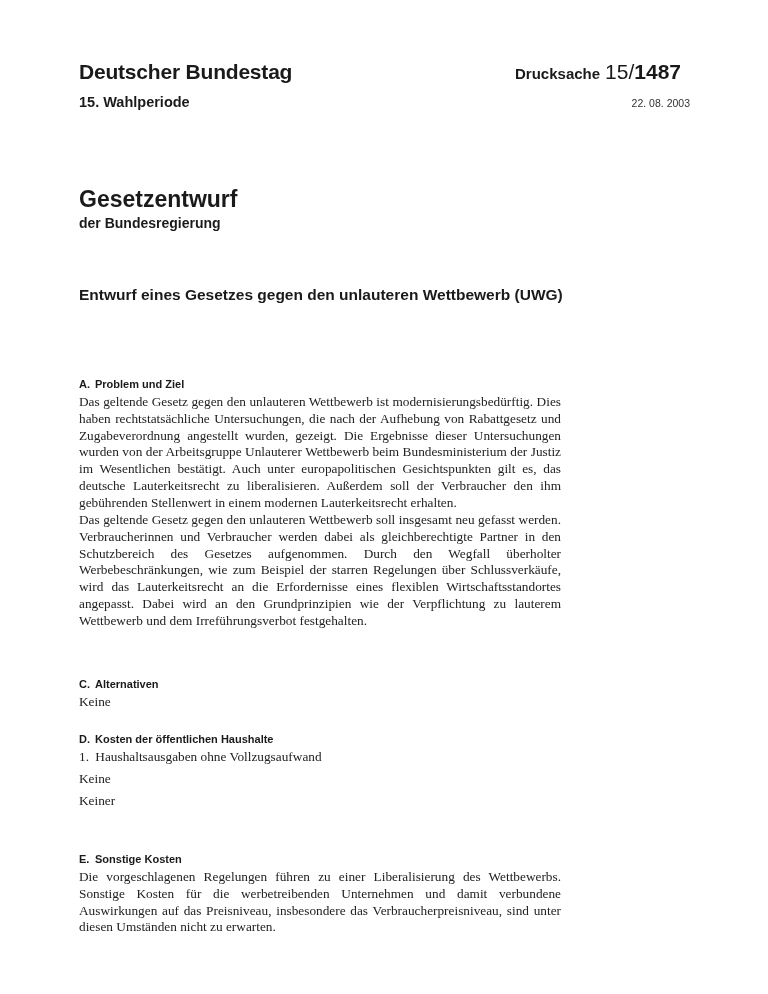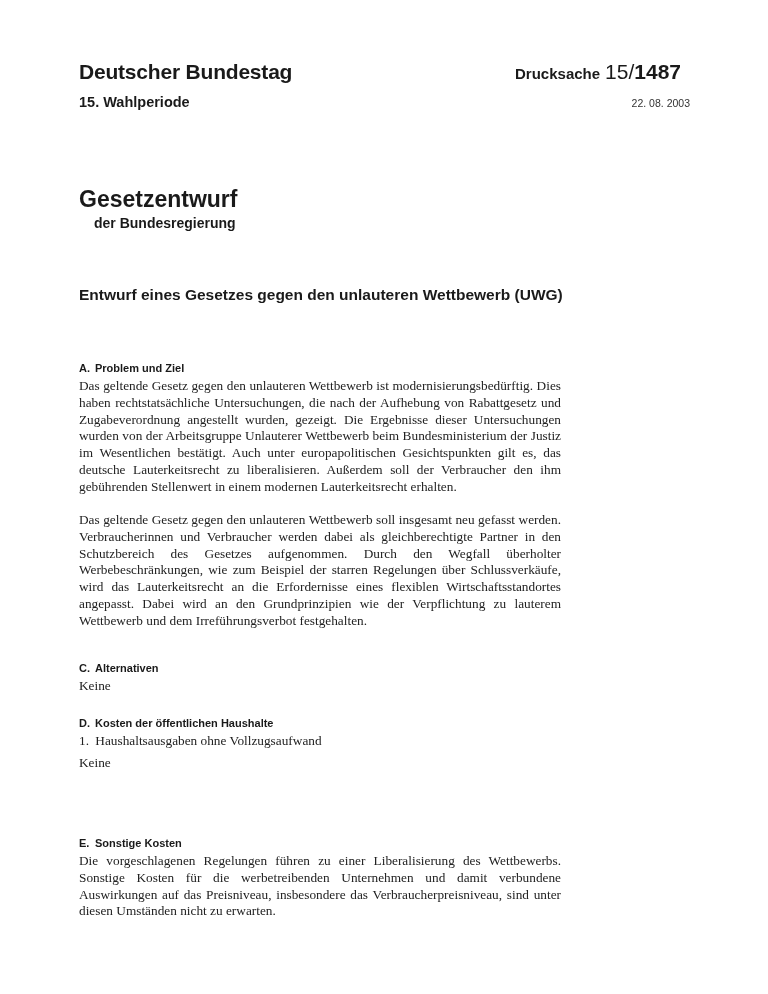--- a/index.html
+++ b/index.html
@@ -12,26 +12,26 @@
     #org-name { left: 79px; top: 60px; font-size: 21px; font-weight: bold; letter-spacing: -0.2px; }
     #period { left: 79px; top: 94px; font-size: 14.5px; font-weight: bold; text-align: center; }
 
     #druck { right: 87px; top: 60px; white-space: nowrap; }
     #druck .lbl { font-size: 15px; font-weight: bold; }
     #druck .num-a { font-size: 21px; font-weight: normal; margin-left: 5px; }
     #druck .num-b { font-size: 21px; font-weight: bold; }
     #date { right: 78px; top: 97px; font-size: 10.5px; color: #333; }
 
     #doc-type { left: 79px; top: 186px; font-size: 23px; font-weight: bold; }
-    #doc-origin { left: 94px; top: 215px; font-size: 14px; font-weight: bold; }
+    #doc-origin { left: 79px; top: 215px; font-size: 14px; font-weight: bold; }
 
     #doc-title { left: 79px; top: 286px; font-size: 15.5px; font-weight: bold; }
 
     .section { position: absolute; left: 79px; width: 482px; }
-    .sec-head { font-family: "Liberation Sans", sans-serif; font-weight: bold; font-size: 11px; margin-bottom: 4px; white-space: nowrap; }
+    .sec-head { font-family: "Liberation Sans", sans-serif; font-weight: bold; font-size: 11px; margin-bottom: 4px; white-space: nowrap; margin-top: 16px; }
     .sec-head .letter { display: inline-block; width: 16px; }
     .body-text { font-family: "Liberation Serif", serif; font-size: 13.3px; line-height: 16.8px; text-align: justify; color: #222; hyphens: manual; }
     .plain { font-family: "Liberation Serif", serif; font-size: 13.3px; line-height: 16.8px; color: #222; }
     .sub-item { font-family: "Liberation Serif", serif; font-size: 13.3px; line-height: 16.8px; color: #222; margin-bottom: 5px; }
     .sub-item .n { display: inline-block; width: 13px; }
 
     #sec-a { top: 362px; }
     #sec-b { top: 512px; }
     #sec-c { top: 662px; }
     #sec-d { top: 717px; }
@@ -72,20 +72,21 @@
 </div>
 
 <div id="sec-d" class="section">
   <div class="sec-head">
     <span class="letter">D.</span><span>Kosten der öffentlichen Haushalte</span>
   </div>
   <div class="sub-item">
     <span class="n">1.</span>&nbsp;<span>Haushaltsausgaben ohne Vollzugsaufwand</span>
   </div>
   <div class="sub-item">Keine</div>
+  <div class="sub-item">Keiner</div>
 </div>
 
 <div id="sec-e" class="section">
   <div class="sec-head">
     <span class="letter">E.</span><span>Sonstige Kosten</span>
   </div>
   <div class="body-text">Die vorgeschlagenen Regelungen führen zu einer Liberalisierung des Wett­bewerbs. Sonstige Kosten für die werbetreibenden Unternehmen und damit verbundene Auswirkungen auf das Preisniveau, insbesondere das Verbraucher­preisniveau, sind unter diesen Umständen nicht zu erwarten.</div>
 </div>
 
 </body></html>

